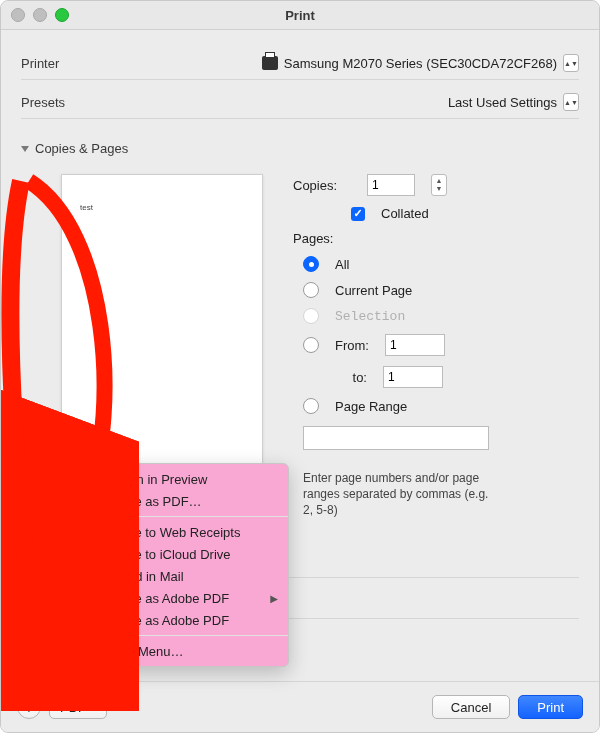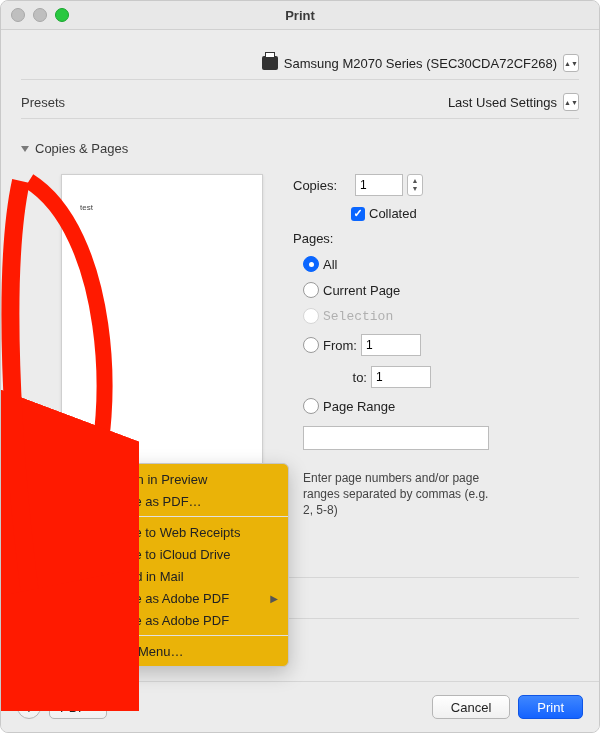--- a/index.html
+++ b/index.html
@@ -21,21 +21,21 @@
   .section-header{display:flex;align-items:center;gap:6px;margin-top:22px;color:#3a3a3a;}
   .disclosure{width:0;height:0;border-left:4px solid transparent;border-right:4px solid transparent;border-top:6px solid #7a7a7a;}
   .copies-area{display:flex;margin-top:18px;gap:30px;}
   .preview-col{flex:0 0 220px;display:flex;flex-direction:column;align-items:center;}
   .preview-page{width:200px;height:290px;background:#fff;border:1px solid #cfcfcf;box-shadow:0 1px 3px rgba(0,0,0,0.1);position:relative;margin-left:40px;}
   .preview-text{position:absolute;top:28px;left:18px;font-size:8px;color:#444;}
   .page-nav{margin-top:16px;display:flex;align-items:center;gap:6px;margin-left:40px;}
   .nav-btn{width:38px;height:20px;border:1px solid #c6c6c6;border-radius:4px;background:linear-gradient(#fff,#f0f0f0);font-size:10px;color:#666;display:flex;align-items:center;justify-content:center;}
   .page-indicator{font-size:12px;color:#555;padding:0 12px;}
   .options-col{flex:1;padding-top:0px;}
-  .opt-row{display:flex;align-items:center;margin-bottom:10px;gap:4px;}
+  .opt-row{display:flex;align-items:center;margin-bottom:10px;gap:16px;}
   .opt-label{min-width:58px;text-align:left;}
   .num-input{width:38px;height:18px;border:1px solid #bcbcbc;background:#fff;padding:1px 4px;font-size:12px;}
   .stepper{width:14px;height:20px;border:1px solid #bcbcbc;border-radius:3px;background:#fff;display:flex;flex-direction:column;font-size:7px;line-height:8px;align-items:center;justify-content:center;color:#555;}
   .checkbox{width:14px;height:14px;border-radius:3px;background:#0a66ff;display:flex;align-items:center;justify-content:center;color:#fff;font-size:11px;font-weight:bold;}
   .radio{width:14px;height:14px;border-radius:50%;border:1px solid #9a9a9a;background:#fff;flex-shrink:0;display:flex;align-items:center;justify-content:center;}
   .radio.checked{border-color:#0a66ff;background:#0a66ff;}
   .radio.checked::after{content:"";width:5px;height:5px;border-radius:50%;background:#fff;}
   .radio-label.disabled{color:#b0b0b0;font-family:Liberation Mono, monospace;}
   .from-input{width:50px;height:18px;border:1px solid #bcbcbc;background:#fff;padding:1px 4px;font-size:12px;}
   .range-input{width:180px;height:20px;border:1px solid #bcbcbc;background:#fff;margin-top:2px;}
@@ -43,21 +43,21 @@
   .section-sep{border-top:1px solid #d6d6d6;margin:10px 0 0 0;}
   .collapsed-row{display:flex;align-items:center;gap:6px;height:30px;color:#3a3a3a;}
   .disclosure-right{width:0;height:0;border-top:4px solid transparent;border-bottom:4px solid transparent;border-left:6px solid #7a7a7a;}
   .footer{position:absolute;bottom:0;left:0;right:0;height:50px;border-top:1px solid #d6d6d6;display:flex;align-items:center;padding:0 16px;gap:8px;background:#ececec;}
   .help-btn{width:22px;height:22px;border-radius:50%;border:1px solid #b6b6b6;background:linear-gradient(#fff,#f0f0f0);display:flex;align-items:center;justify-content:center;font-size:13px;color:#444;}
   .pdf-btn{height:22px;border:1px solid #b6b6b6;border-radius:5px;background:linear-gradient(#fff,#f0f0f0);display:flex;align-items:center;padding:0 6px 0 10px;gap:6px;font-size:13px;color:#222;}
   .pdf-btn .chev{font-size:9px;color:#555;}
   .footer-spacer{flex:1;}
   .btn{height:22px;border-radius:5px;padding:0 18px;font-size:13px;display:flex;align-items:center;border:1px solid #b6b6b6;background:linear-gradient(#fff,#f0f0f0);color:#222;}
   .btn.primary{background:linear-gradient(#3f87ff,#1463ff);color:#fff;border-color:#0f55e6;}
-  .menu{position:absolute;left:96px;top:462px;width:190px;background:#eab308;border:1px solid #c6c6c6;border-radius:6px;box-shadow:0 6px 20px rgba(0,0,0,0.22);padding:4px 0;z-index:50;}
+  .menu{position:absolute;left:96px;top:462px;width:190px;background:#f9a8d4;border:1px solid #c6c6c6;border-radius:6px;box-shadow:0 6px 20px rgba(0,0,0,0.22);padding:4px 0;z-index:50;}
   .menu-item{height:22px;display:flex;align-items:center;padding:0 14px;font-size:13px;color:#222;position:relative;}
   .menu-item .sub{position:absolute;right:10px;font-size:10px;color:#555;}
   .menu-sep{height:1px;background:#e1e1e1;margin:4px 0;}
   .arrow-overlay{position:absolute;left:-2px;top:170px;pointer-events:none;z-index:60;}
   .show-label{margin-left:44px;margin-top:12px;}
 </style>
 </head>
 <body>
 
 <div class="window">
@@ -67,20 +67,21 @@
       <div class="tl red"></div>
       <div class="tl yellow"></div>
       <div class="tl green"></div>
     </div>
     <div class="titlebar-title">Print</div>
   </div>
 
   <div class="content">
 
     <div class="row">
+      <div class="row-label">Printer</div>
       <div class="row-value">
         <span class="printer-icon"></span>
         <span>Samsung M2070 Series (SEC30CDA72CF268)</span>
         <span class="popup-arrows">▲▼</span>
       </div>
     </div>
 
     <div class="row" style="margin-top:6px;">
       <div class="row-label">Presets</div>
       <div class="row-value">

